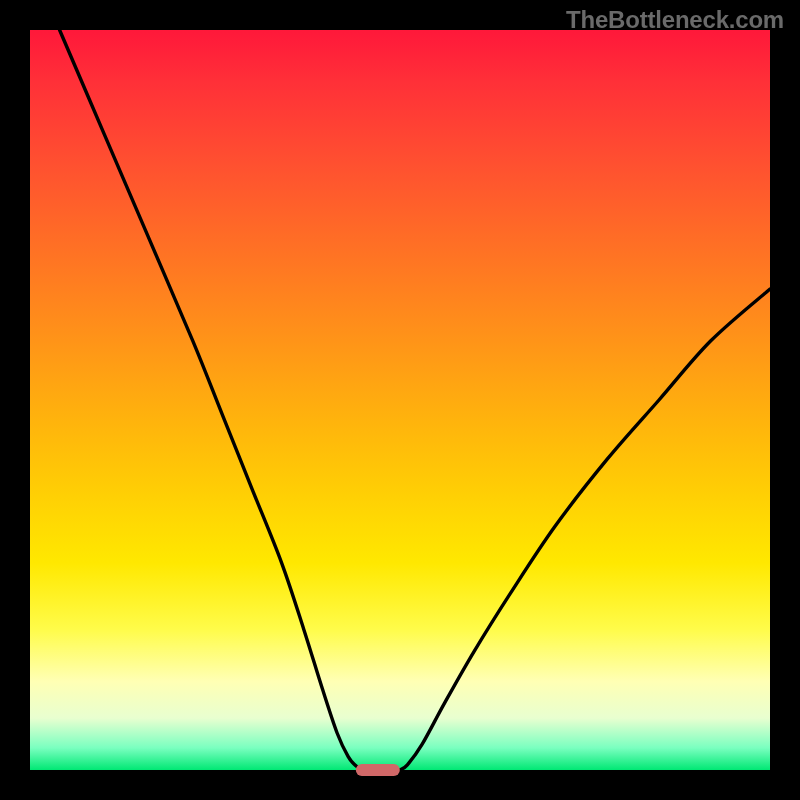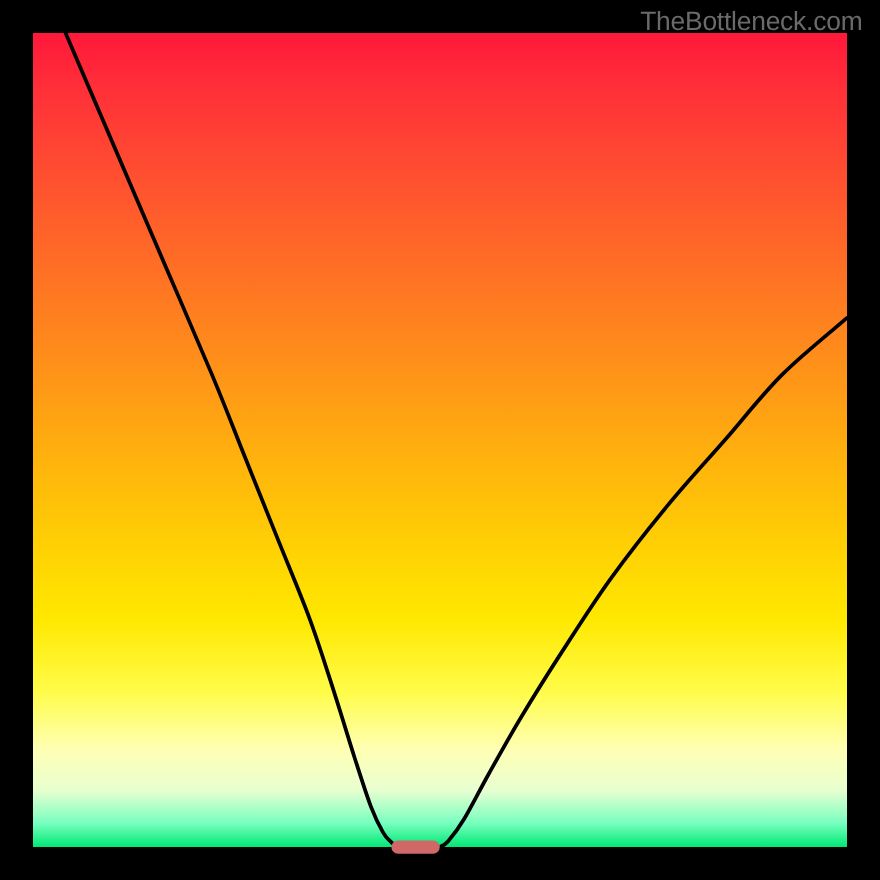--- a/index.html
+++ b/index.html
@@ -16,21 +16,21 @@
     width: 800px;
     height: 800px;
     background: #000;
   }
   .attribution {
     position: absolute;
     top: 6px;
     right: 16px;
     color: #6a6a6a;
     font-size: 24px;
-    font-weight: 400;
+    font-weight: 700;
     letter-spacing: -0.2px;
     z-index: 10;
   }
   .plot-area {
     position: absolute;
     left: 30px;
     top: 30px;
     width: 740px;
     height: 740px;
     background: linear-gradient(

